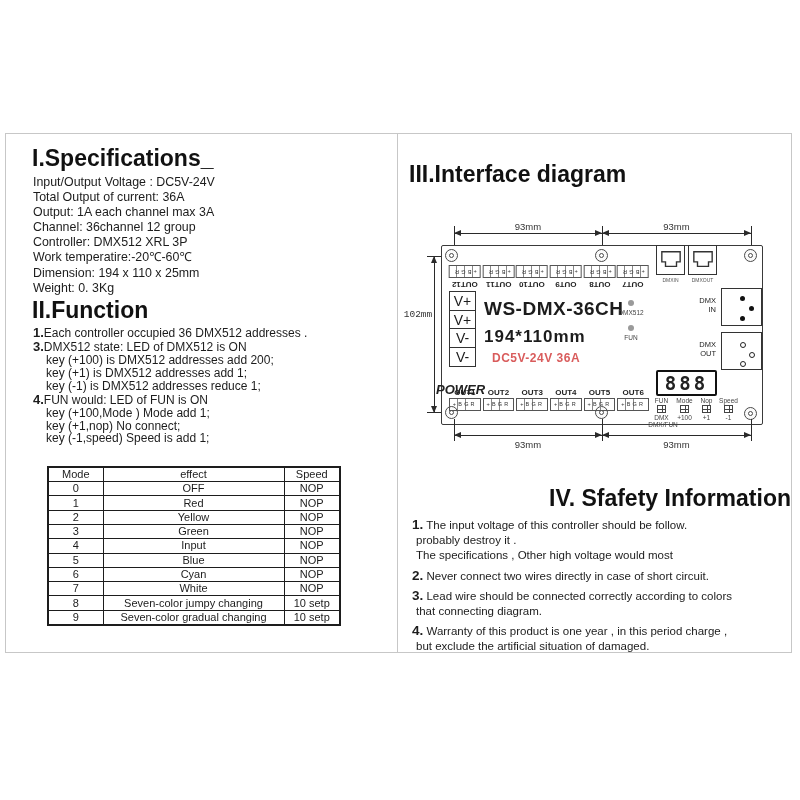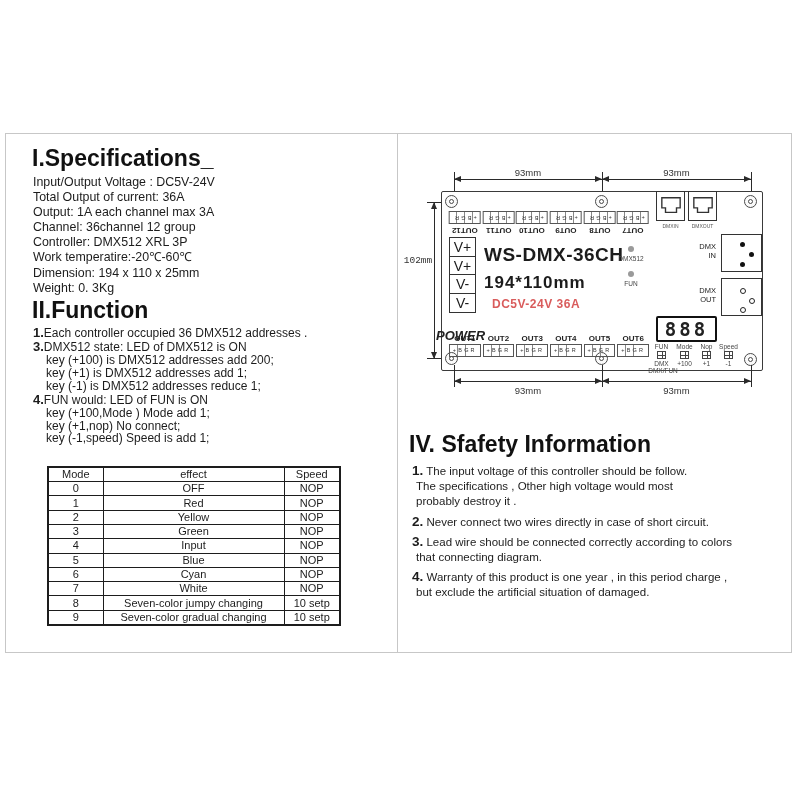--- a/index.html
+++ b/index.html
@@ -11,21 +11,21 @@
   }
   .wrap { display:flex; margin:133px 0 0 5px; width:787px; height:520px; }
   .panel { background:#fff; }
   .panel.left  { width:392px; border:1px solid #c7c7c7; border-right:none; padding:0 22px; position:relative; }
   .panel.right { width:395px; border:1px solid #c7c7c7; position:relative; }
 
   h1 { font-size:23px; font-weight:bold; margin:0; color:#111; }
   .spec-title { margin:11px 0 3px 4px; }
   .fn-title   { margin:1px 0 3px 4px; }
   .if-title   { margin:27px 0 0 11px; }
-  .sf-title   { margin:30px 0 5px 11px; }
+  .sf-title   { margin:30px 0 5px 11px;text-align:right; }
 
   .spec-line { margin-left:5px; font-size:12.4px; line-height:15.1px; }
 
   .fn-item { margin:0 0 2px 5px; font-size:12px; line-height:12.7px; }
   .fn-num  { font-weight:bold; font-size:13px; }
   .fn-cont { padding-left:13px; }
 
   table.modes { border-collapse:collapse; margin:21px 0 0 19px; font-size:11px; border:2px solid #1d1d1d; }
   table.modes td { border:1px solid #1d1d1d; text-align:center; padding:0; height:14.3px; line-height:13px; }
   td.c-mode   { width:55px; }
@@ -186,20 +186,21 @@
       <tr>
         <td>9</td>
         <td>Seven-color gradual changing</td>
         <td>10 setp</td>
       </tr>
     </tbody>
       </table>
   </div>
 
   <div class="panel right">
+    <h1 class="if-title">III.Interface diagram</h1>
 
     <div class="diag">
 
       <div class="dlab" style="left:50px;top:-2px;width:148px;">93mm</div>
       <div class="dlab" style="left:198px;top:-2px;width:149px;">93mm</div>
       <div class="dh" style="left:50px;top:10px;width:148px;"></div>
       <div class="dh" style="left:198px;top:10px;width:149px;"></div>
       <div class="tkv" style="left:50px;top:3px;height:27px;"></div>
       <div class="tkv" style="left:198px;top:3px;height:27px;"></div>
       <div class="tkv" style="left:347px;top:3px;height:27px;"></div>
@@ -348,22 +349,22 @@
       <div class="dh" style="left:50px;top:212px;width:148px;"></div>
       <div class="dh" style="left:198px;top:212px;width:149px;"></div>
       <div class="dlab" style="left:50px;top:216px;width:148px;">93mm</div>
       <div class="dlab" style="left:198px;top:216px;width:149px;">93mm</div>
     </div>
 
     <h1 class="sf-title">IV. Sfafety Information</h1>
 
     <div class="sf-item">
       <div><span class="sf-num">1.</span> <span>The input voltage of this controller should be follow.</span></div>
+      <div class="sf-cont">probably destroy it .</div>
       <div class="sf-cont">The specifications , Other high voltage would most</div>
-      <div class="sf-cont">probably destroy it .</div>
     </div>
     <div class="sf-item">
       <div><span class="sf-num">2.</span> <span>Never connect two wires directly in case of short circuit.</span></div>
     </div>
     <div class="sf-item">
       <div><span class="sf-num">3.</span> <span>Lead wire should be connected correctly according to colors</span></div>
       <div class="sf-cont">that connecting diagram.</div>
     </div>
     <div class="sf-item">
       <div><span class="sf-num">4.</span> <span>Warranty of this product is one year , in this period charge ,</span></div>

